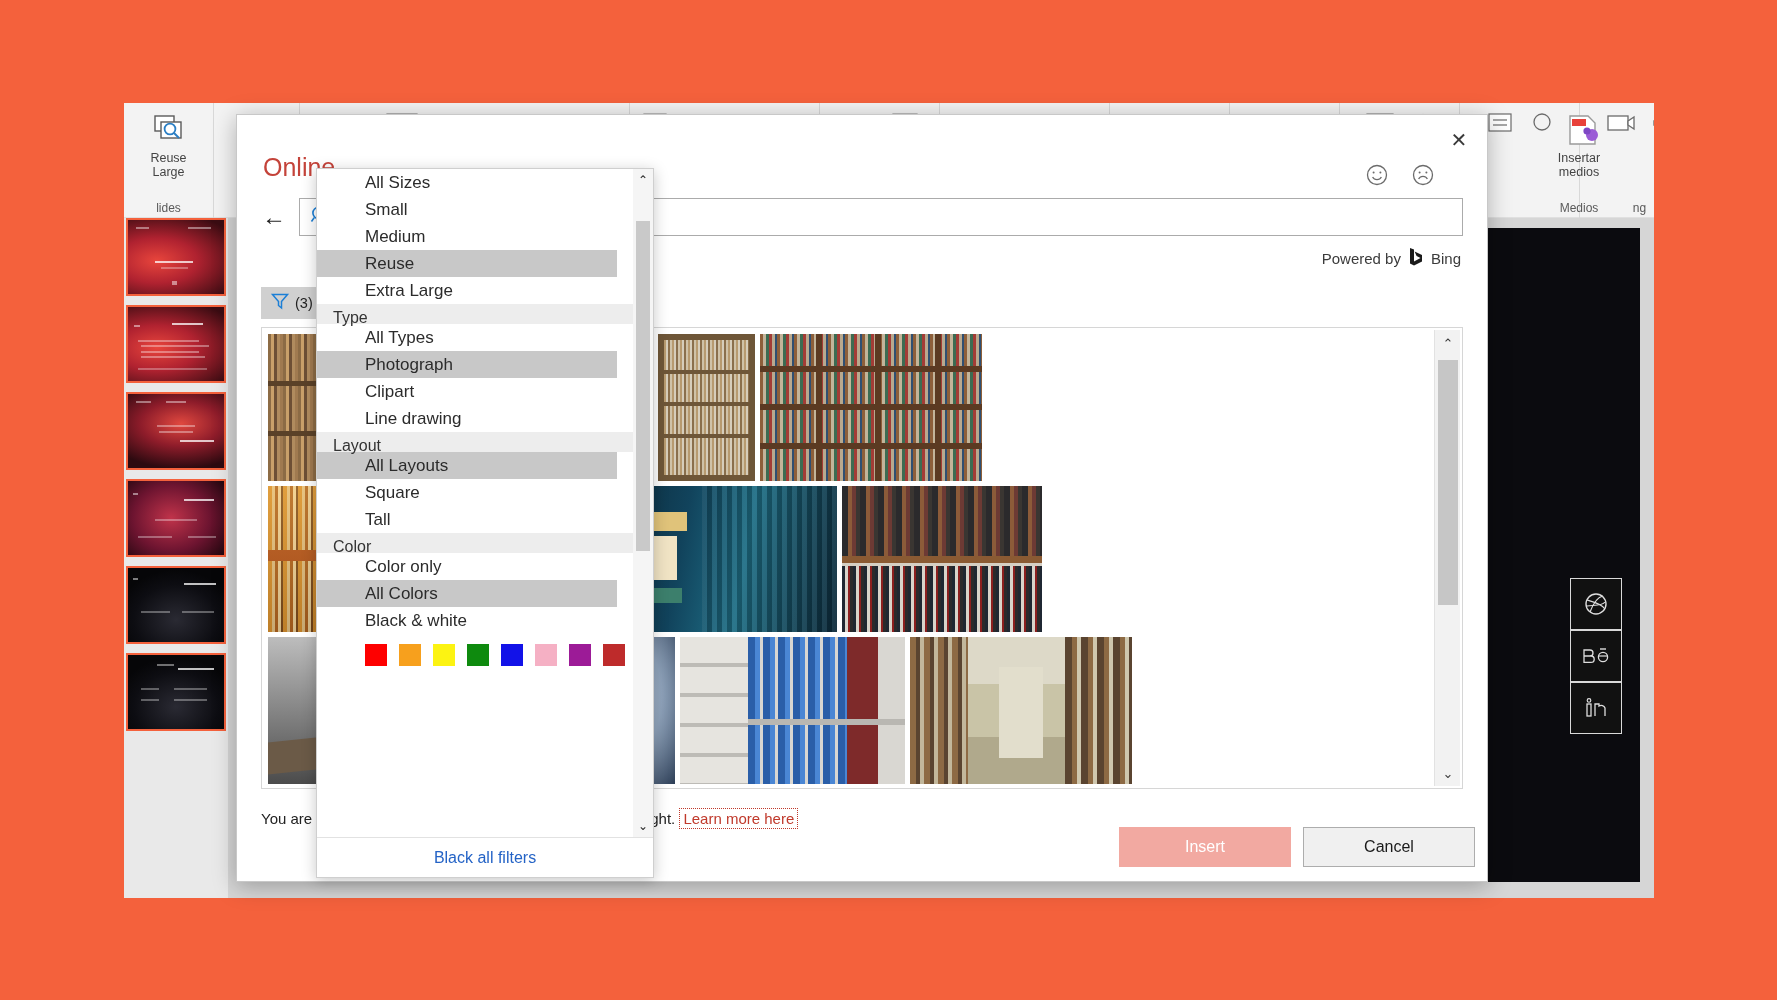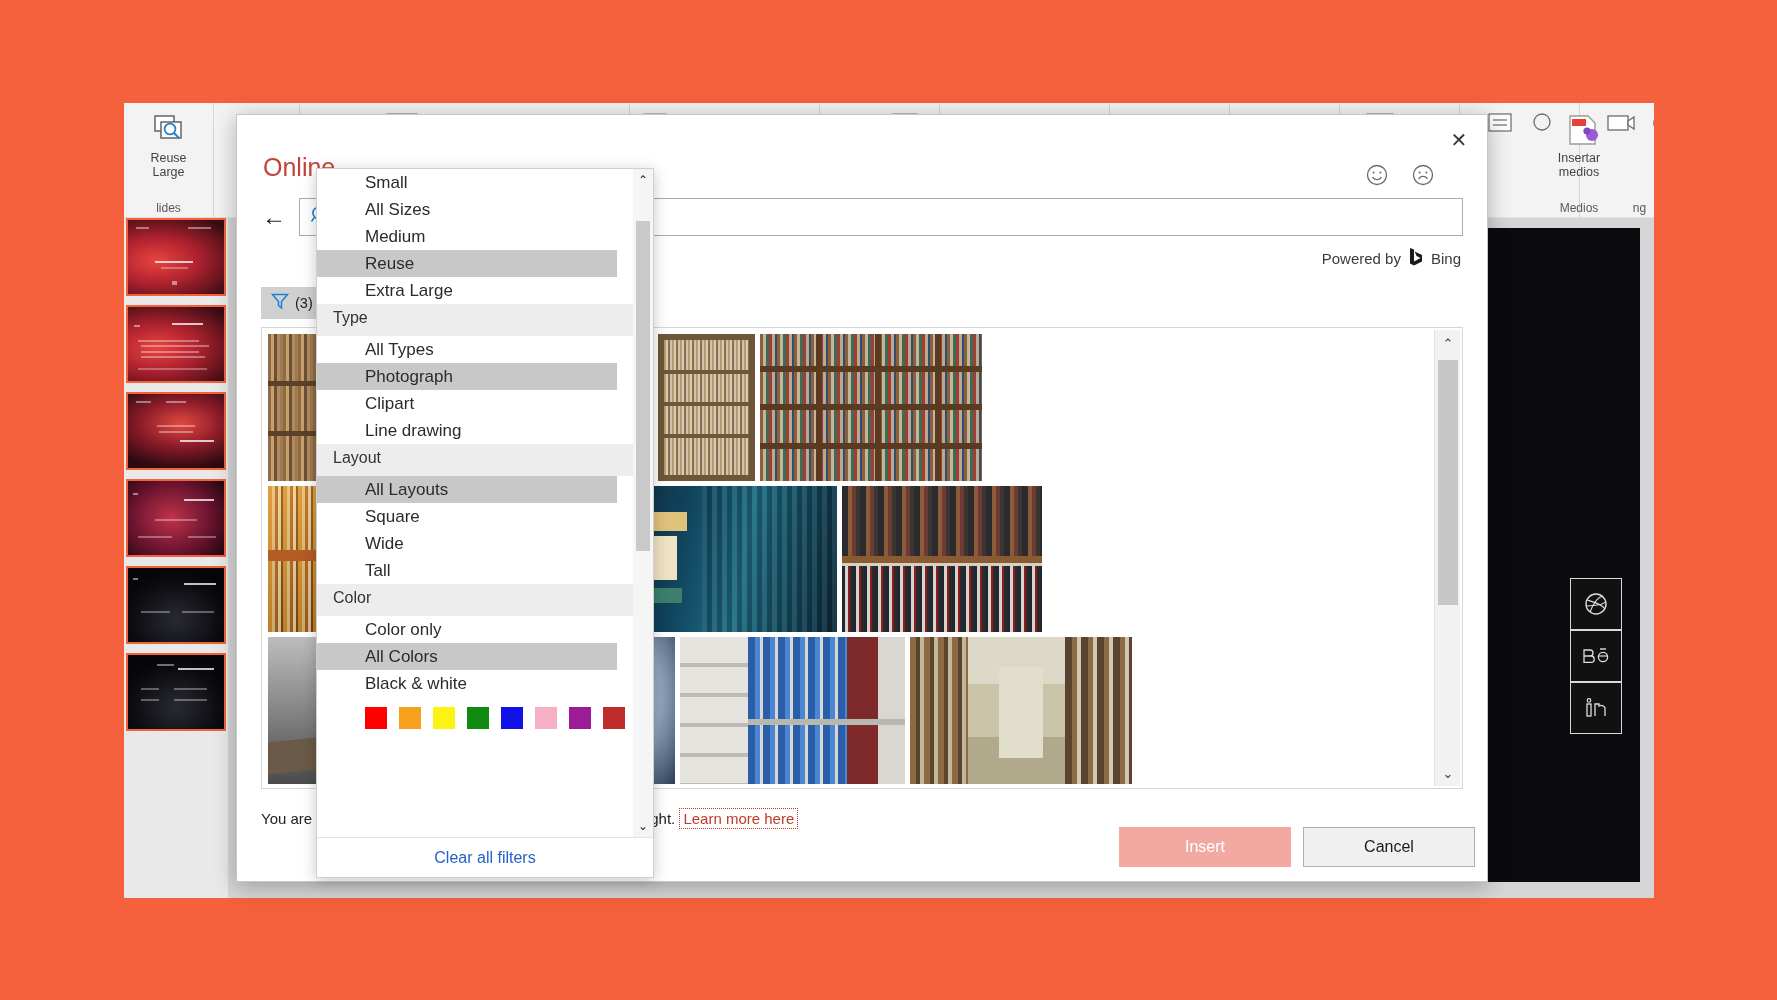--- a/index.html
+++ b/index.html
@@ -226,21 +226,21 @@
     overflow: hidden;
   }
   #fmList {
     position: absolute; left: 0; top: 0; right: 20px; bottom: 40px;
     overflow: hidden;
   }
   .fm-group-head {
     background: #EDEDED;
     font-size: 16px; color: #333;
     padding: 4px 0 4px 16px;
-    height: 32px; line-height: 20px;
+    height: 20px; line-height: 20px;
   }
   .fm-item {
     height: 27px; line-height: 27px;
     padding-left: 48px;
     font-size: 17px; color: #2b2b2b;
     cursor: pointer;
   }
   .fm-item.sel { background: #C8C8C8; margin-right: 16px; }
   .fm-swatches {
     display: flex; gap: 12px;
@@ -765,36 +765,35 @@
     <a id="learnMore" href="#">Learn more here</a>
   </div>
 
   <button id="btnInsert">Insert</button>
   <button id="btnCancel">Cancel</button>
 </div>
 
 <div id="filterMenu">
   <div id="fmList">
 
+    <div class="fm-item">All Sizes</div>
     <div class="fm-item">Small</div>
-    <div class="fm-item">All Sizes</div>
     <div class="fm-item">Medium</div>
     <div class="fm-item sel">Reuse</div>
     <div class="fm-item">Extra Large</div>
 
     <div class="fm-group-head">Type</div>
     <div class="fm-item">All Types</div>
     <div class="fm-item sel">Photograph</div>
     <div class="fm-item">Clipart</div>
     <div class="fm-item">Line drawing</div>
 
     <div class="fm-group-head">Layout</div>
     <div class="fm-item sel">All Layouts</div>
     <div class="fm-item">Square</div>
-    <div class="fm-item">Wide</div>
     <div class="fm-item">Tall</div>
 
     <div class="fm-group-head">Color</div>
     <div class="fm-item">Color only</div>
     <div class="fm-item sel">All Colors</div>
     <div class="fm-item">Black &amp; white</div>
 
     <div class="fm-swatches">
       <span class="sw" style="background: rgb(254, 0, 0);"></span>
       <span class="sw" style="background: rgb(247, 160, 29);"></span>
@@ -807,15 +806,15 @@
     </div>
   </div>
 
   <div id="fmScroll">
     <div class="fms-arrow fms-up">⌃</div>
     <div id="fmThumb"></div>
     <div class="fms-arrow fms-down">⌄</div>
   </div>
 
   <div id="fmFooter">
-    <a id="clearFilters" href="#">Clear all filters</a>
+    <a id="clearFilters" href="#">Black all filters</a>
   </div>
 </div>
 
 </body></html>

